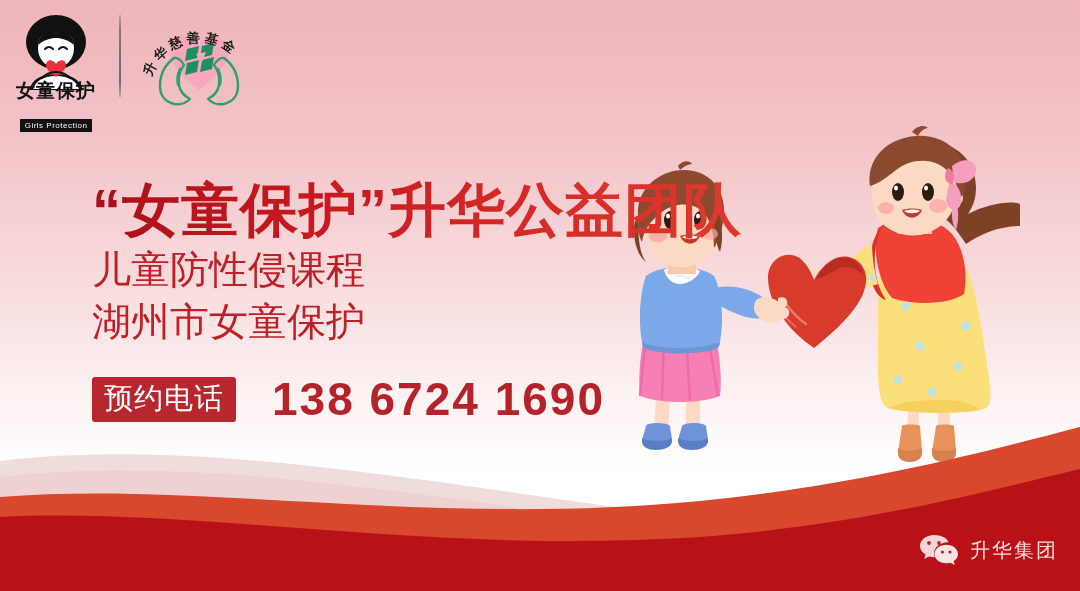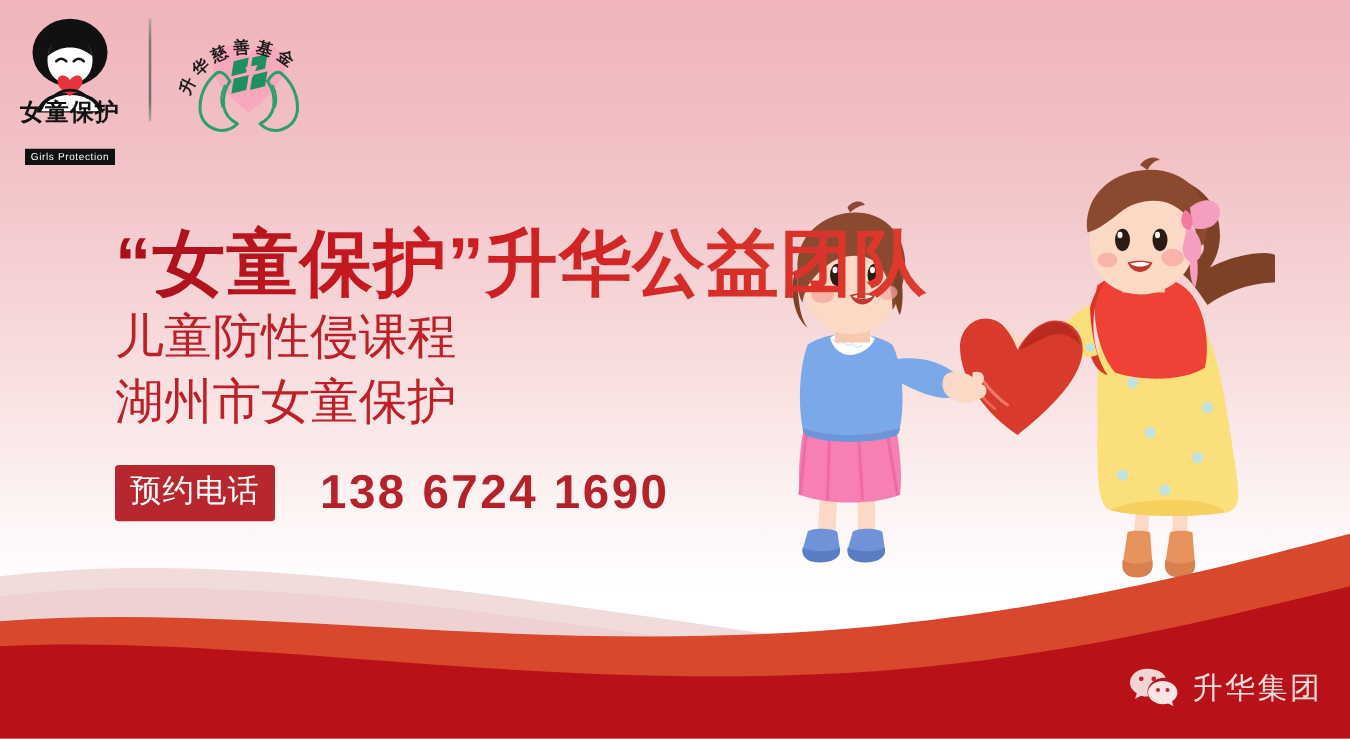--- a/index.html
+++ b/index.html
@@ -36,40 +36,40 @@
     text-shadow:none;
   }
   .subtitle{
     position:absolute;left:92px;top:244px;
     font-size:39px;line-height:52px;color:#bf1f27;
     font-weight:normal;white-space:nowrap;
   }
   .phone-row{position:absolute;left:92px;top:372px;display:flex;align-items:center;}
   .phone-badge{
     background:#b8272e;color:#ffffff;
-    font-size:25px;line-height:29px;
+    font-size:29px;line-height:29px;
     padding:7px 12px 9px 12px;border-radius:3px;
     letter-spacing:1px;white-space:nowrap;
   }
   .phone-number{
     margin-left:36px;color:#b5222a;
-    font-size:38px;font-weight:bold;letter-spacing:2px;white-space:nowrap;
+    font-size:46px;font-weight:bold;letter-spacing:2px;white-space:nowrap;
   }
 
   
   .illustration{position:absolute;left:620px;top:108px;width:400px;height:382px;}
 
   
   .footer-brand{
     position:absolute;right:22px;bottom:24px;
     display:flex;align-items:center;
   }
   .wechat-icon{width:40px;height:34px;margin-right:11px;}
   .brand-text{
-    color:#f6dcdc;font-size:24px;letter-spacing:2px;white-space:nowrap;font-family:Liberation Mono, monospace;
+    color:#f6dcdc;font-size:20px;letter-spacing:2px;white-space:nowrap;font-family:Liberation Mono, monospace;
   }
 </style>
 </head>
 <body>
 
 <div id="poster">
 
   <div class="header">
 
     <div class="logo-girl">

